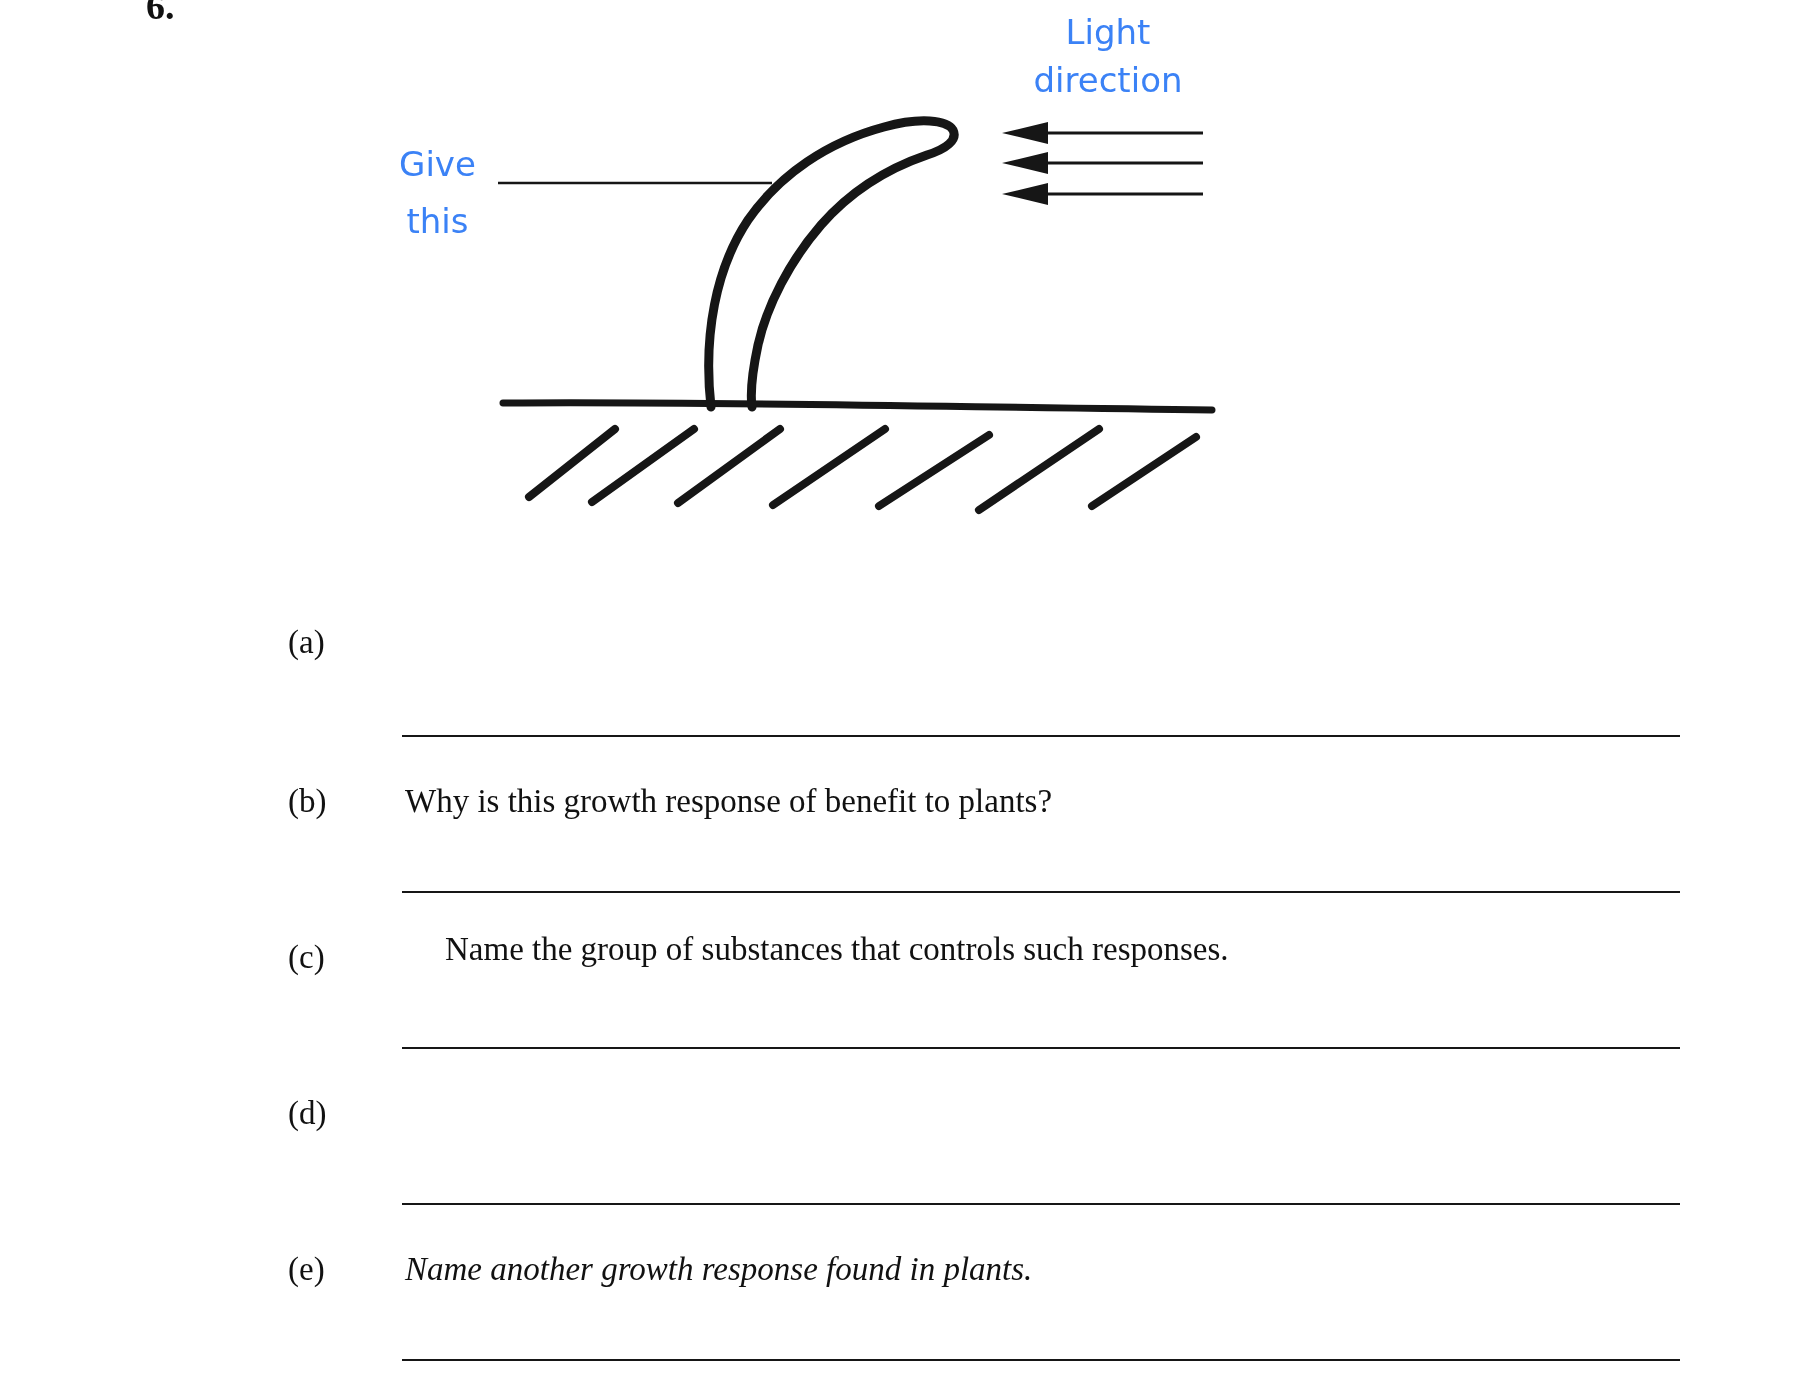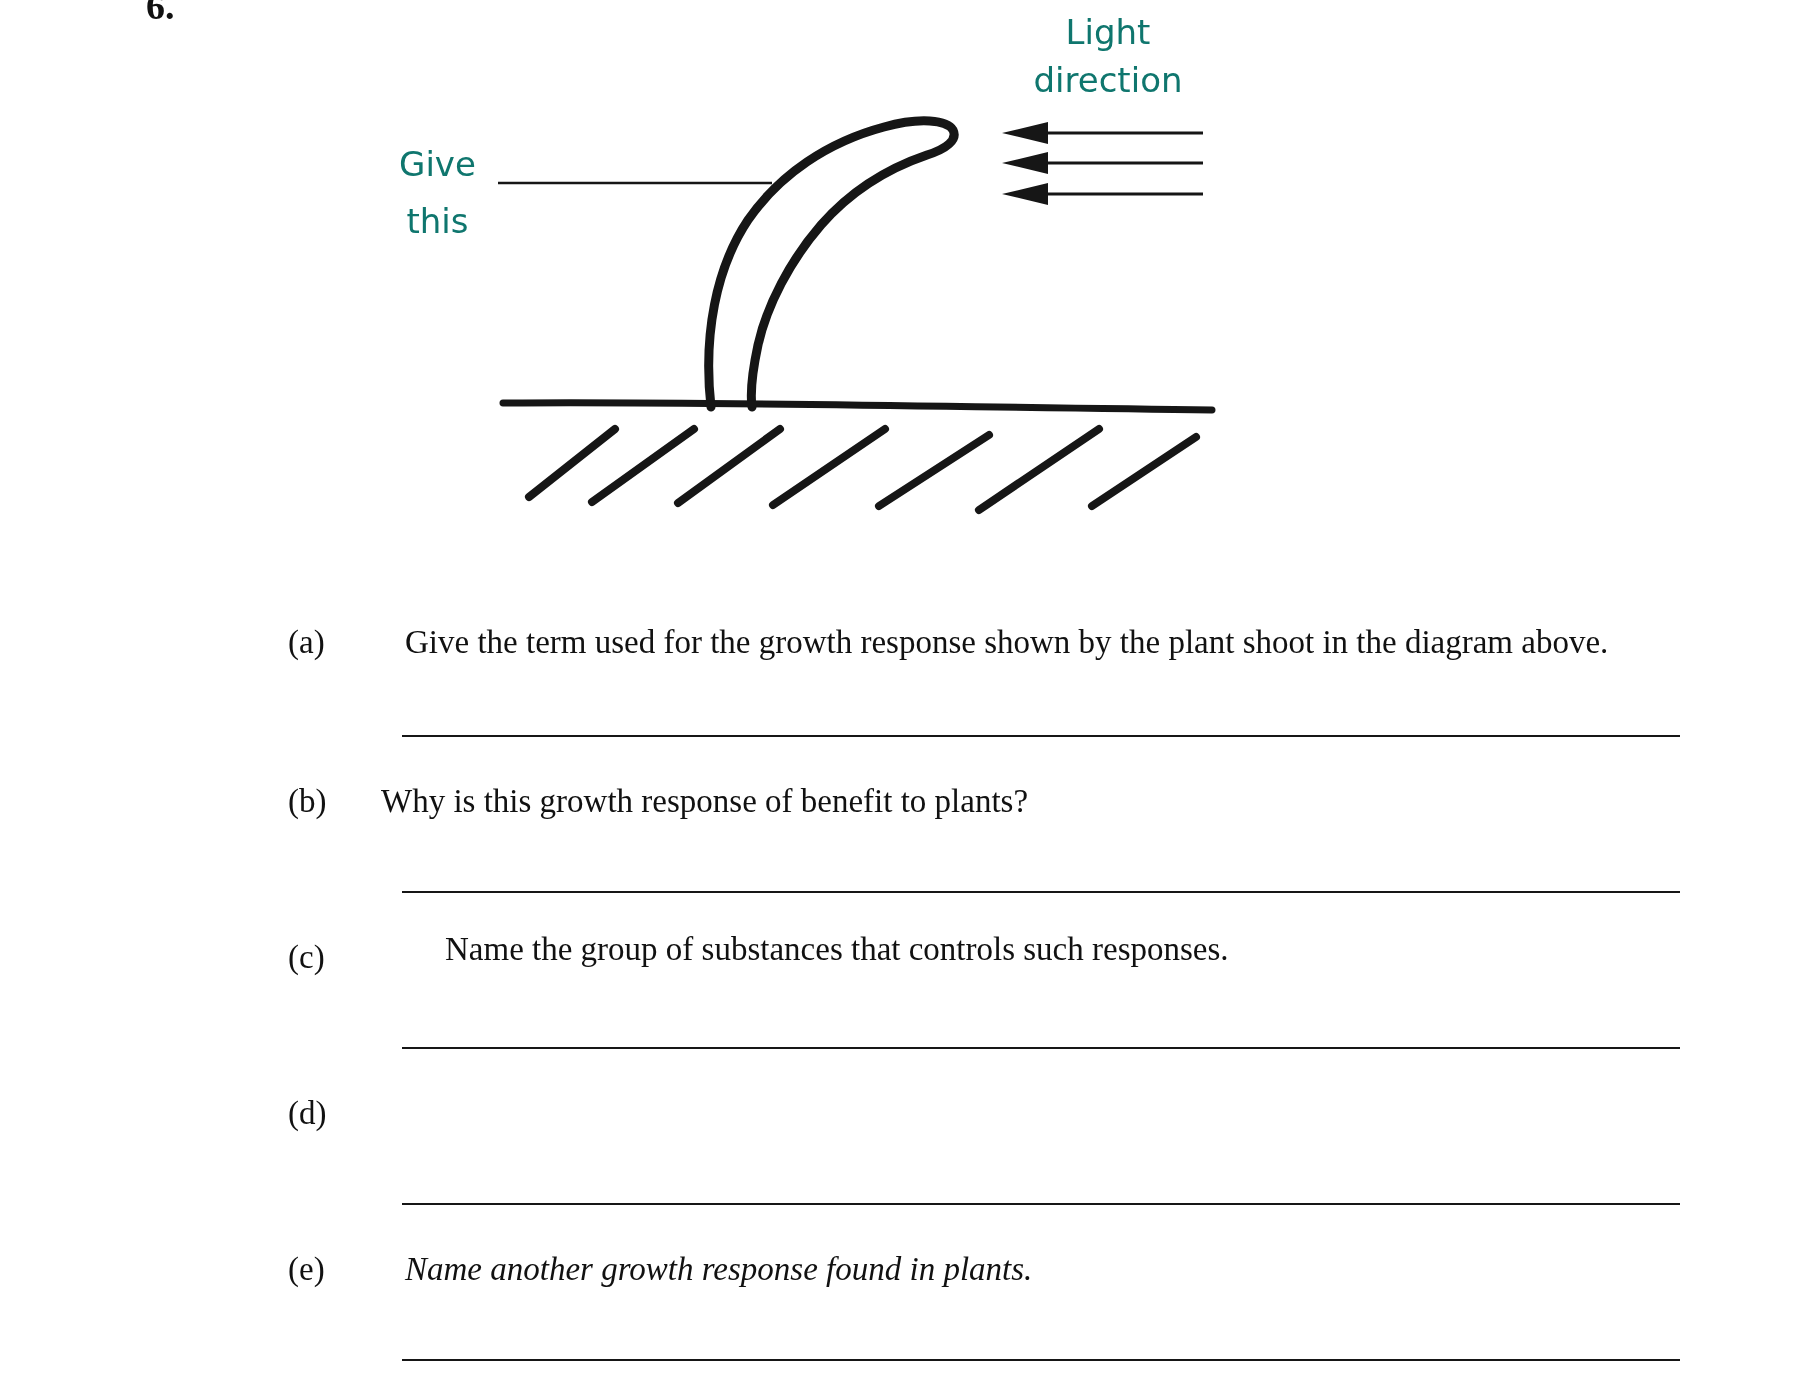--- a/index.html
+++ b/index.html
@@ -13,21 +13,21 @@
   }
   .abs{position:absolute;}
   .qnum{
     font-weight:bold;
     font-size:38px;
     font-family:"Liberation Serif", serif;
   }
   .diagram-label{
     font-family:"DejaVu Sans", sans-serif;
     font-size:34px;
-    color:#0f766e;
+    color:#3b82f6;
     text-align:center;
     line-height:57px;
     white-space:nowrap;
   }
   .qlabel{
     font-size:33px;
     line-height:40px;
     font-family:"Liberation Serif", serif;
   }
   .qtext{
@@ -94,25 +94,24 @@
         <polygon points="1002,163 1048,152 1048,174" fill="#161616"></polygon>
       </g>
       <g>
         <line x1="1044" y1="194" x2="1203" y2="194" stroke="#161616" stroke-width="3"></line>
         <polygon points="1002,194 1048,183 1048,205" fill="#161616"></polygon>
       </g>
     </g>
   </svg>
 
   <div class="abs qlabel" style="left:288px;top:622px;">(a)</div>
-  <div class="abs qtext" style="left:405px;top:622px;">Give the term used for the growth response shown by the plant shoot in the diagram above.</div>
   <div class="abs answer-line" style="left:402px;top:735px;width:1278px;"></div>
 
   <div class="abs qlabel" style="left:288px;top:781px;">(b)</div>
-  <div class="abs qtext" style="left:381px;top:781px;text-align:center;">Why is this growth response of benefit to plants?</div>
+  <div class="abs qtext" style="left:405px;top:781px;text-align:center;">Why is this growth response of benefit to plants?</div>
   <div class="abs answer-line" style="left:402px;top:891px;width:1278px;"></div>
 
   <div class="abs qlabel" style="left:288px;top:937px;">(c)</div>
   <div class="abs qtext" style="left:405px;top:929px;margin-left:40px;">Name the group of substances that controls such responses.</div>
   <div class="abs answer-line" style="left:402px;top:1047px;width:1278px;"></div>
 
   <div class="abs qlabel" style="left:288px;top:1093px;">(d)</div>
   <div class="abs answer-line" style="left:402px;top:1203px;width:1278px;"></div>
 
   <div class="abs qlabel" style="left:288px;top:1249px;">(e)</div>

